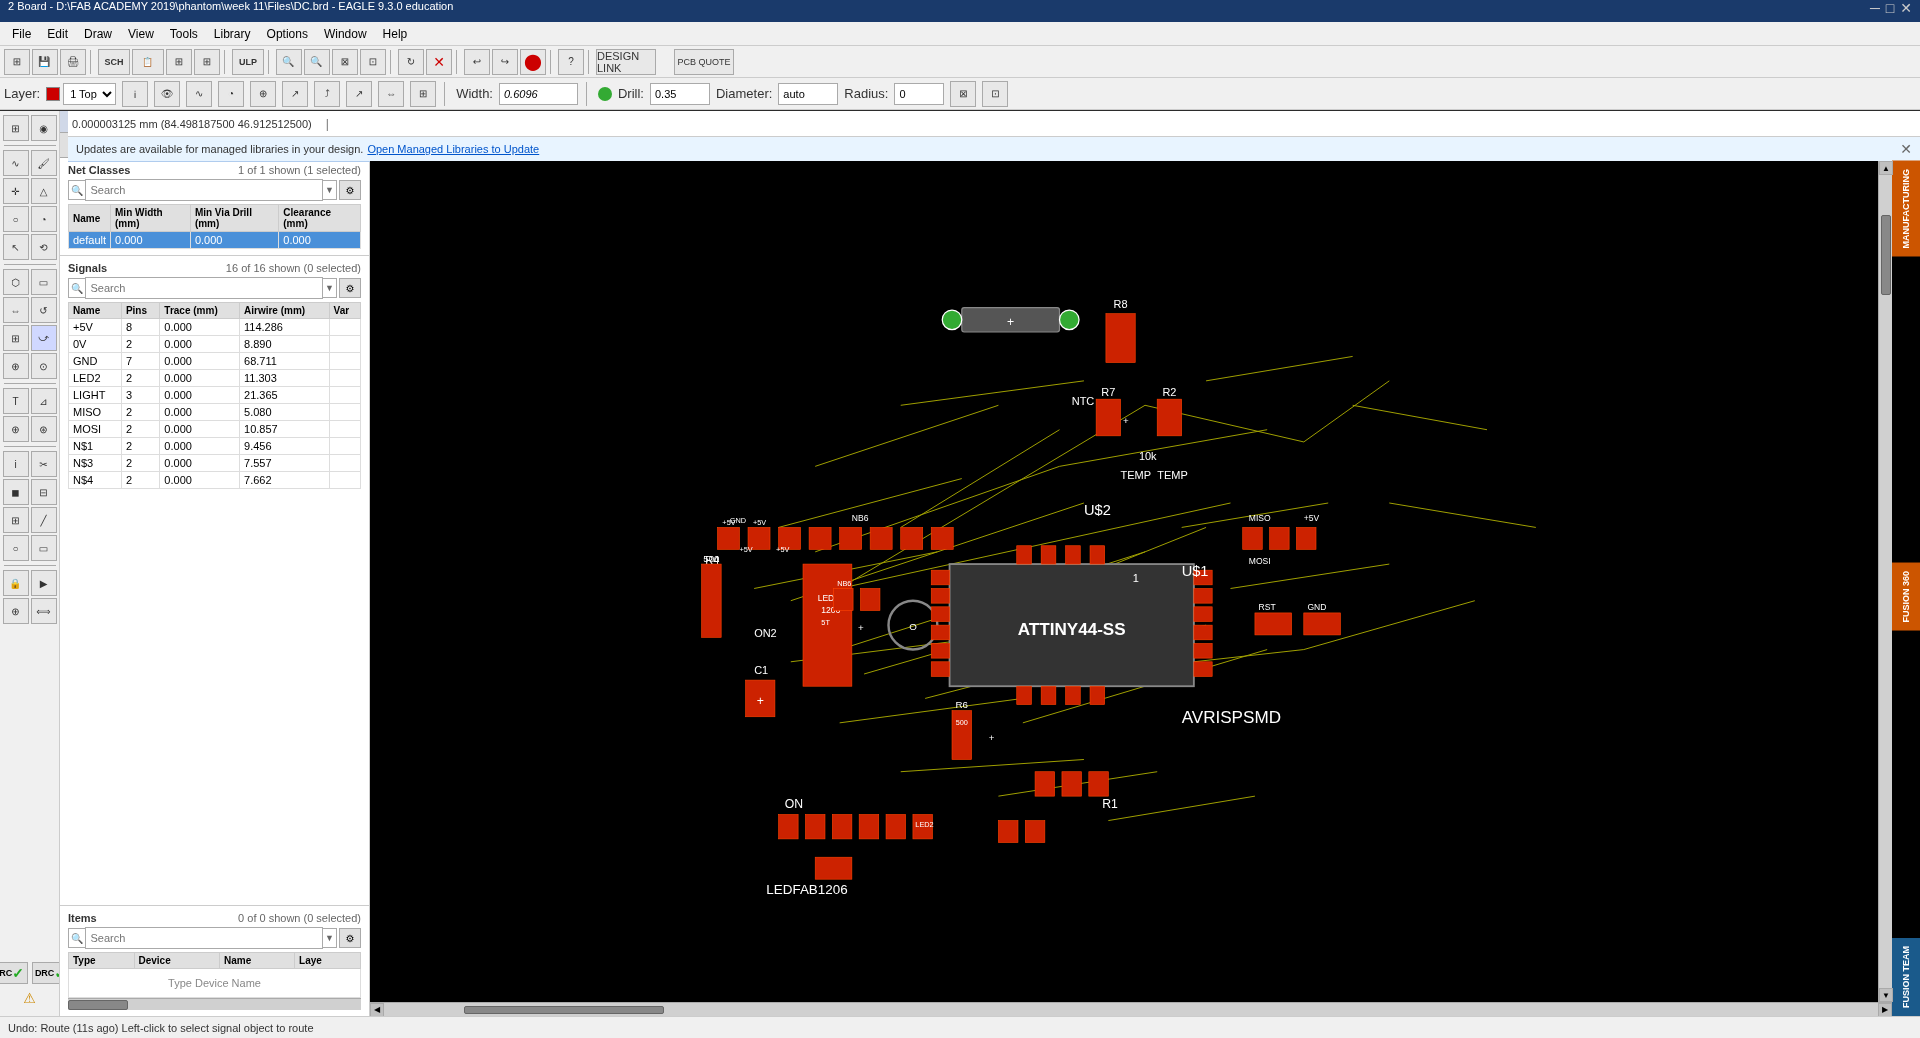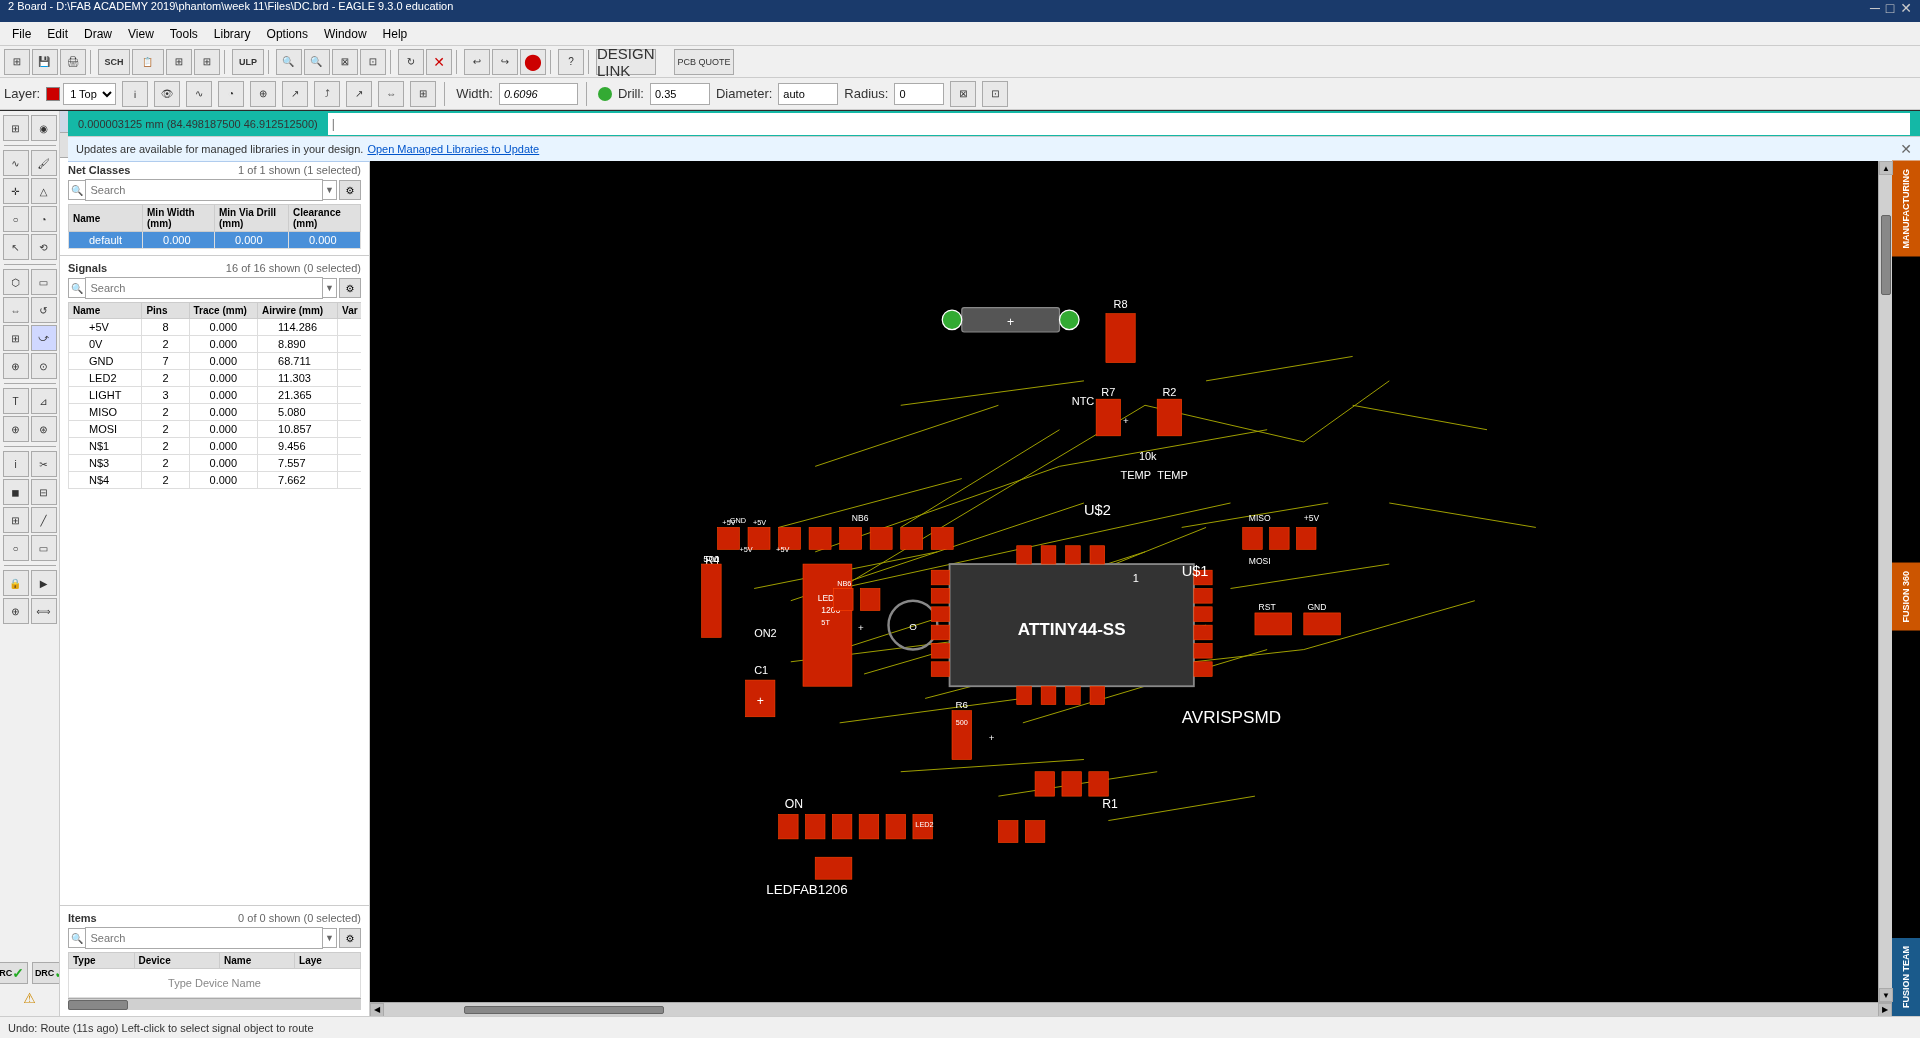--- a/index.html
+++ b/index.html
@@ -49,22 +49,22 @@
     
     #status-bar {
       position: absolute; bottom: 0; left: 0; right: 0; height: 22px;
       background: #f0f0f0; border-top: 1px solid #ccc;
       display: flex; align-items: center; padding: 0 8px; font-size: 11px; color: #333;
     }
 
     
     #cmd-line {
       position: absolute; top: 111px; left: 68px; right: 0; height: 26px;
-      background: #14b8a6; border-bottom: 1px solid #ccc;
-      display: flex; align-items: center; padding: 0 10px;
+      background: #ffffff; border-bottom: 1px solid #ccc;
+      display: flex; align-items: center; padding: 0 4px;
     }
     #cmd-coord { font-size: 11px; color: #333; padding-right: 10px; }
     #cmd-input { flex: 1; border: none; outline: none; font-size: 12px; color: #000; background: #fff; }
 
     
     #update-bar {
       position: absolute; top: 137px; left: 68px; right: 0; height: 25px;
       background: #e8f4ff; border-bottom: 1px solid #b0ccee;
       display: flex; align-items: center; padding: 0 8px; font-size: 11px; color: #333;
       gap: 4px;
@@ -132,21 +132,21 @@
       display: flex; align-items: center; justify-content: center; cursor: pointer; font-size: 10px;
     }
 
     
     .panel-table { width: 100%; font-size: 11px; border-collapse: collapse; }
     .panel-table th {
       background: #e0e0e0; border: 1px solid #ccc; padding: 2px 4px;
       font-size: 10px; font-weight: bold; text-align: left;
     }
     .panel-table td {
-      border: 1px solid #ddd; padding: 2px 20px; font-size: 11px;
+      border: 1px solid #ddd; padding: 2px 4px; font-size: 11px;
     }
     .panel-table tr.selected td { background: #4a90d9; color: #fff; }
 
     
     #signals-section { flex: 1; overflow: hidden; display: flex; flex-direction: column; padding: 6px 8px; border-bottom: 1px solid #ccc; }
     .signals-table-wrap { flex: 1; overflow-y: auto; }
 
     
     #items-section { display: flex; flex-direction: column; padding: 6px 8px; flex: 0 0 auto; }
 
@@ -246,21 +246,21 @@
   <div class="tb-sep"></div>
   <div class="tb-btn">↻</div>
   <div class="tb-btn" style="color:#cc0000;font-size:14px;">✕</div>
   <div class="tb-sep"></div>
   <div class="tb-btn">↩</div>
   <div class="tb-btn">↪</div>
   <div class="tb-btn" style="color:#cc0000;font-size:16px;">⬤</div>
   <div class="tb-sep"></div>
   <div class="tb-btn">?</div>
   <div class="tb-sep"></div>
-  <div class="tb-btn" style="width:60px;font-size:15px;">DESIGN LINK</div>
+  <div class="tb-btn" style="width:60px;font-size:11px;">DESIGN LINK</div>
   <div class="tb-btn" style="width:60px;font-size:9px;margin-left:16px;">PCB QUOTE</div>
 </div>
 
 <div id="toolbar2">
   <span class="tb2-label">Layer:</span>
   <div class="layer-select">
     <div class="layer-color-box"></div>
     <select>
       <option>1 Top</option>
     </select>

